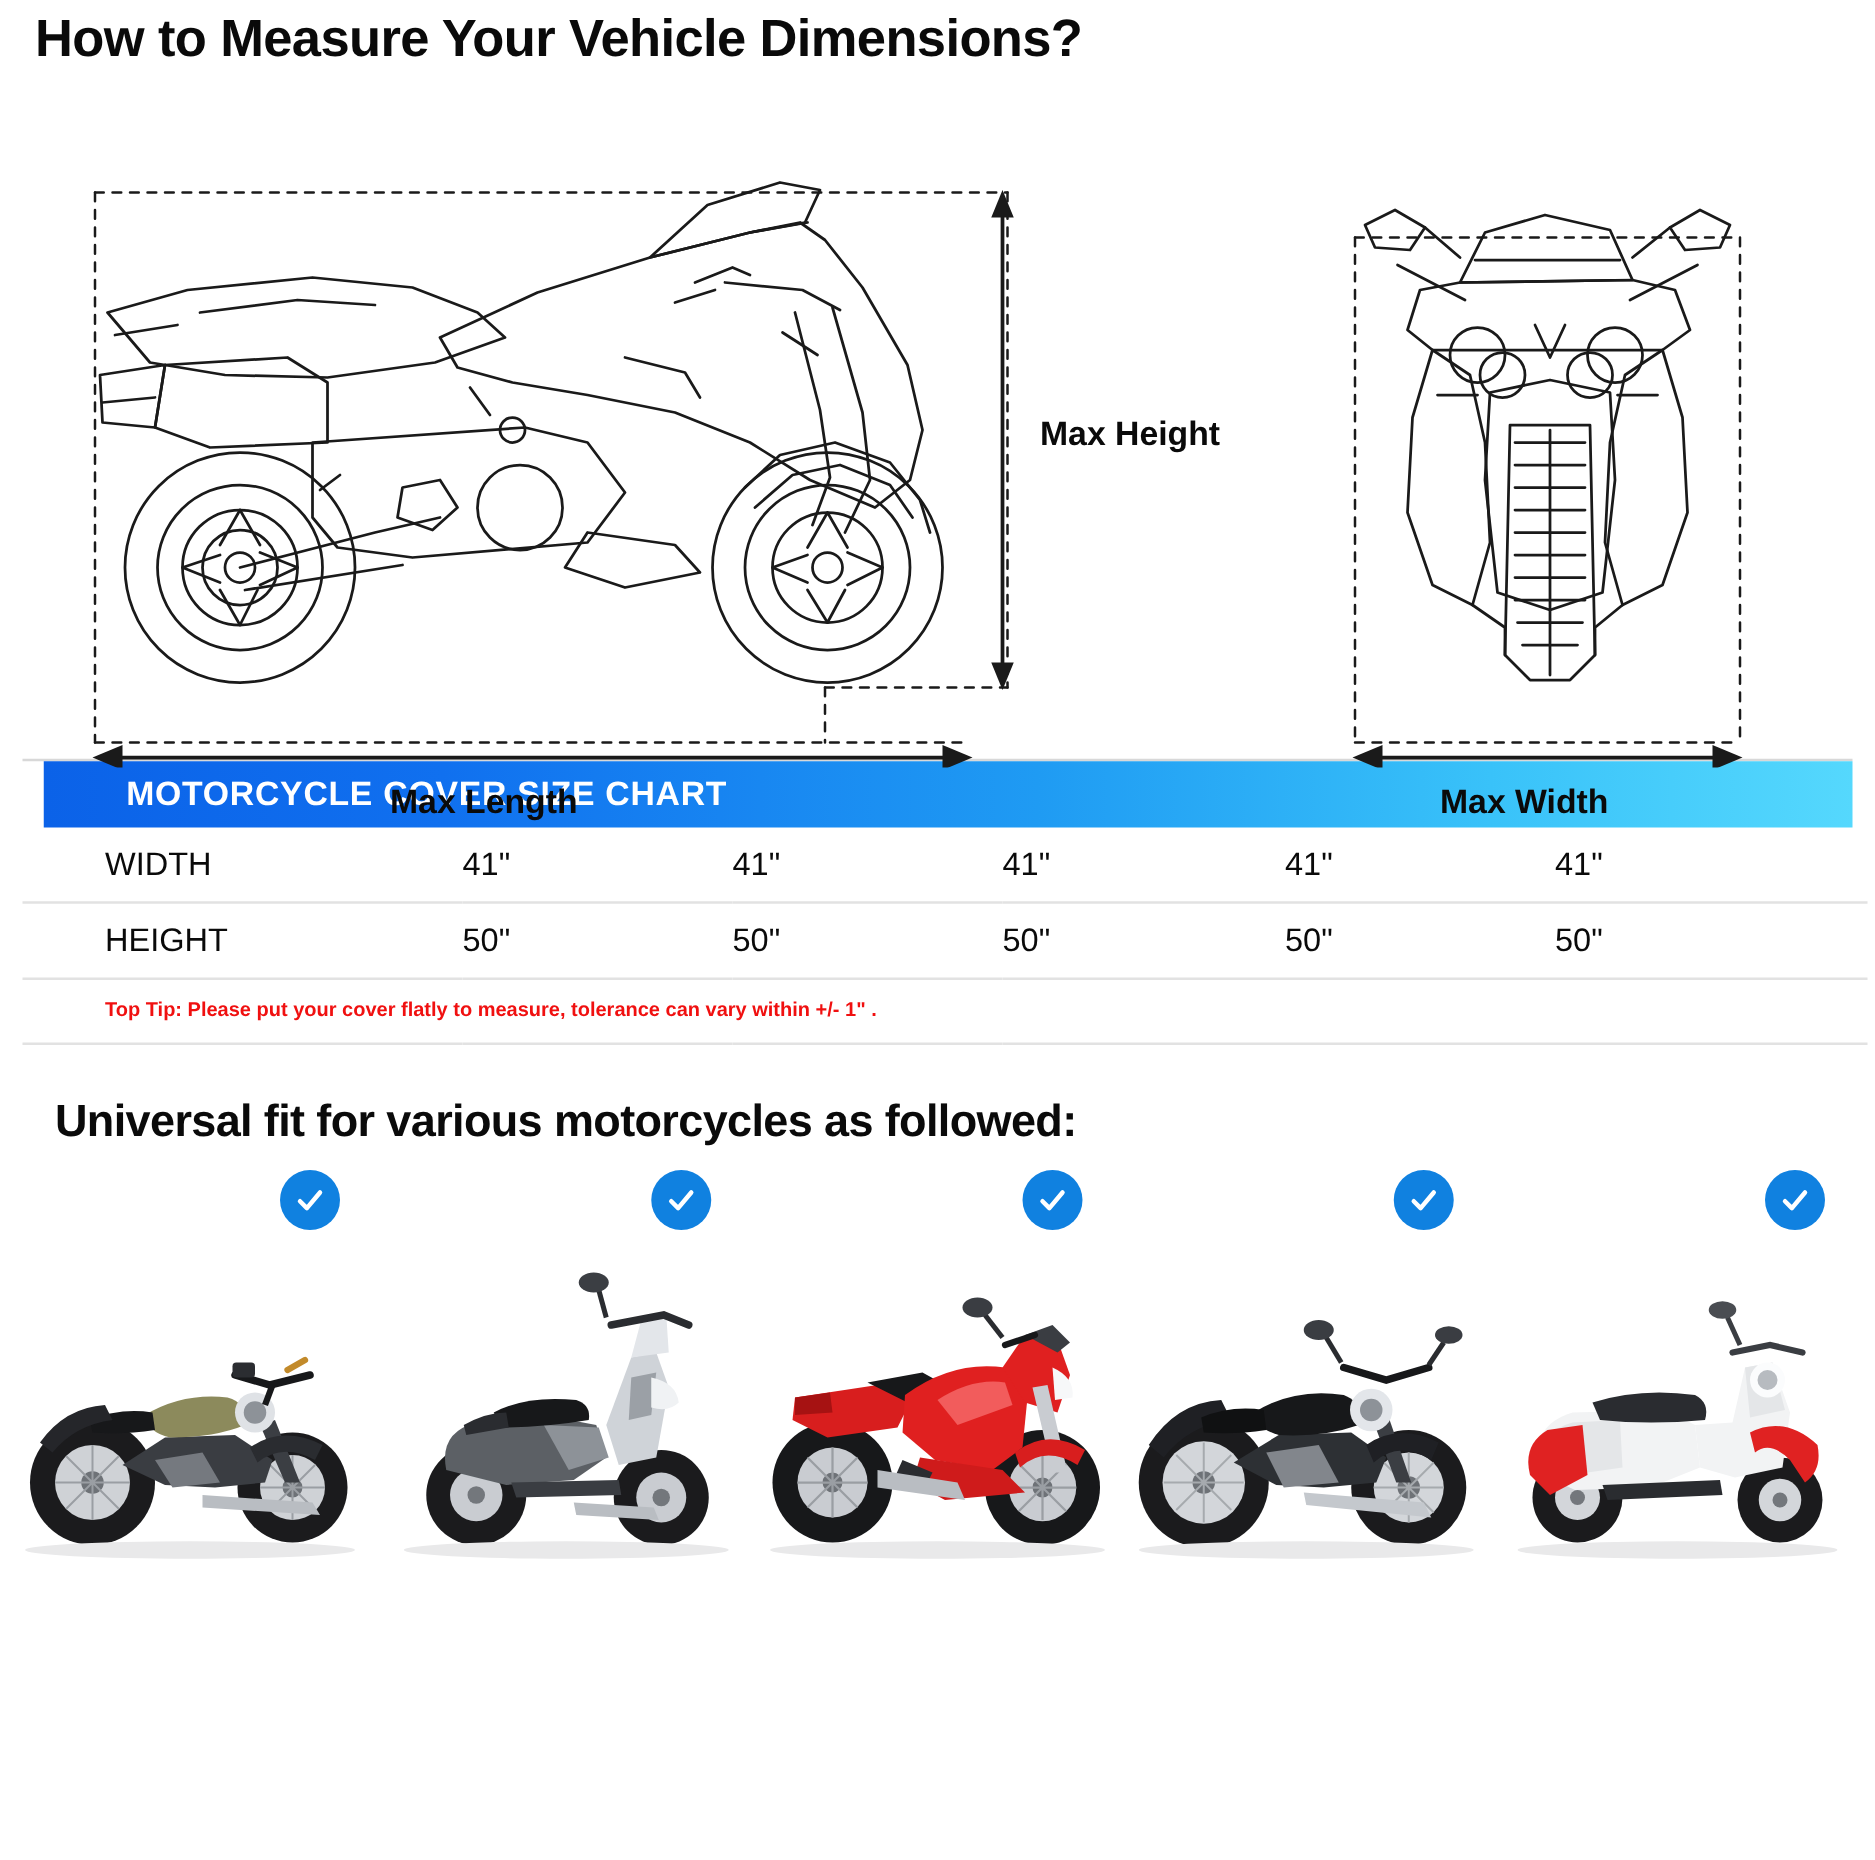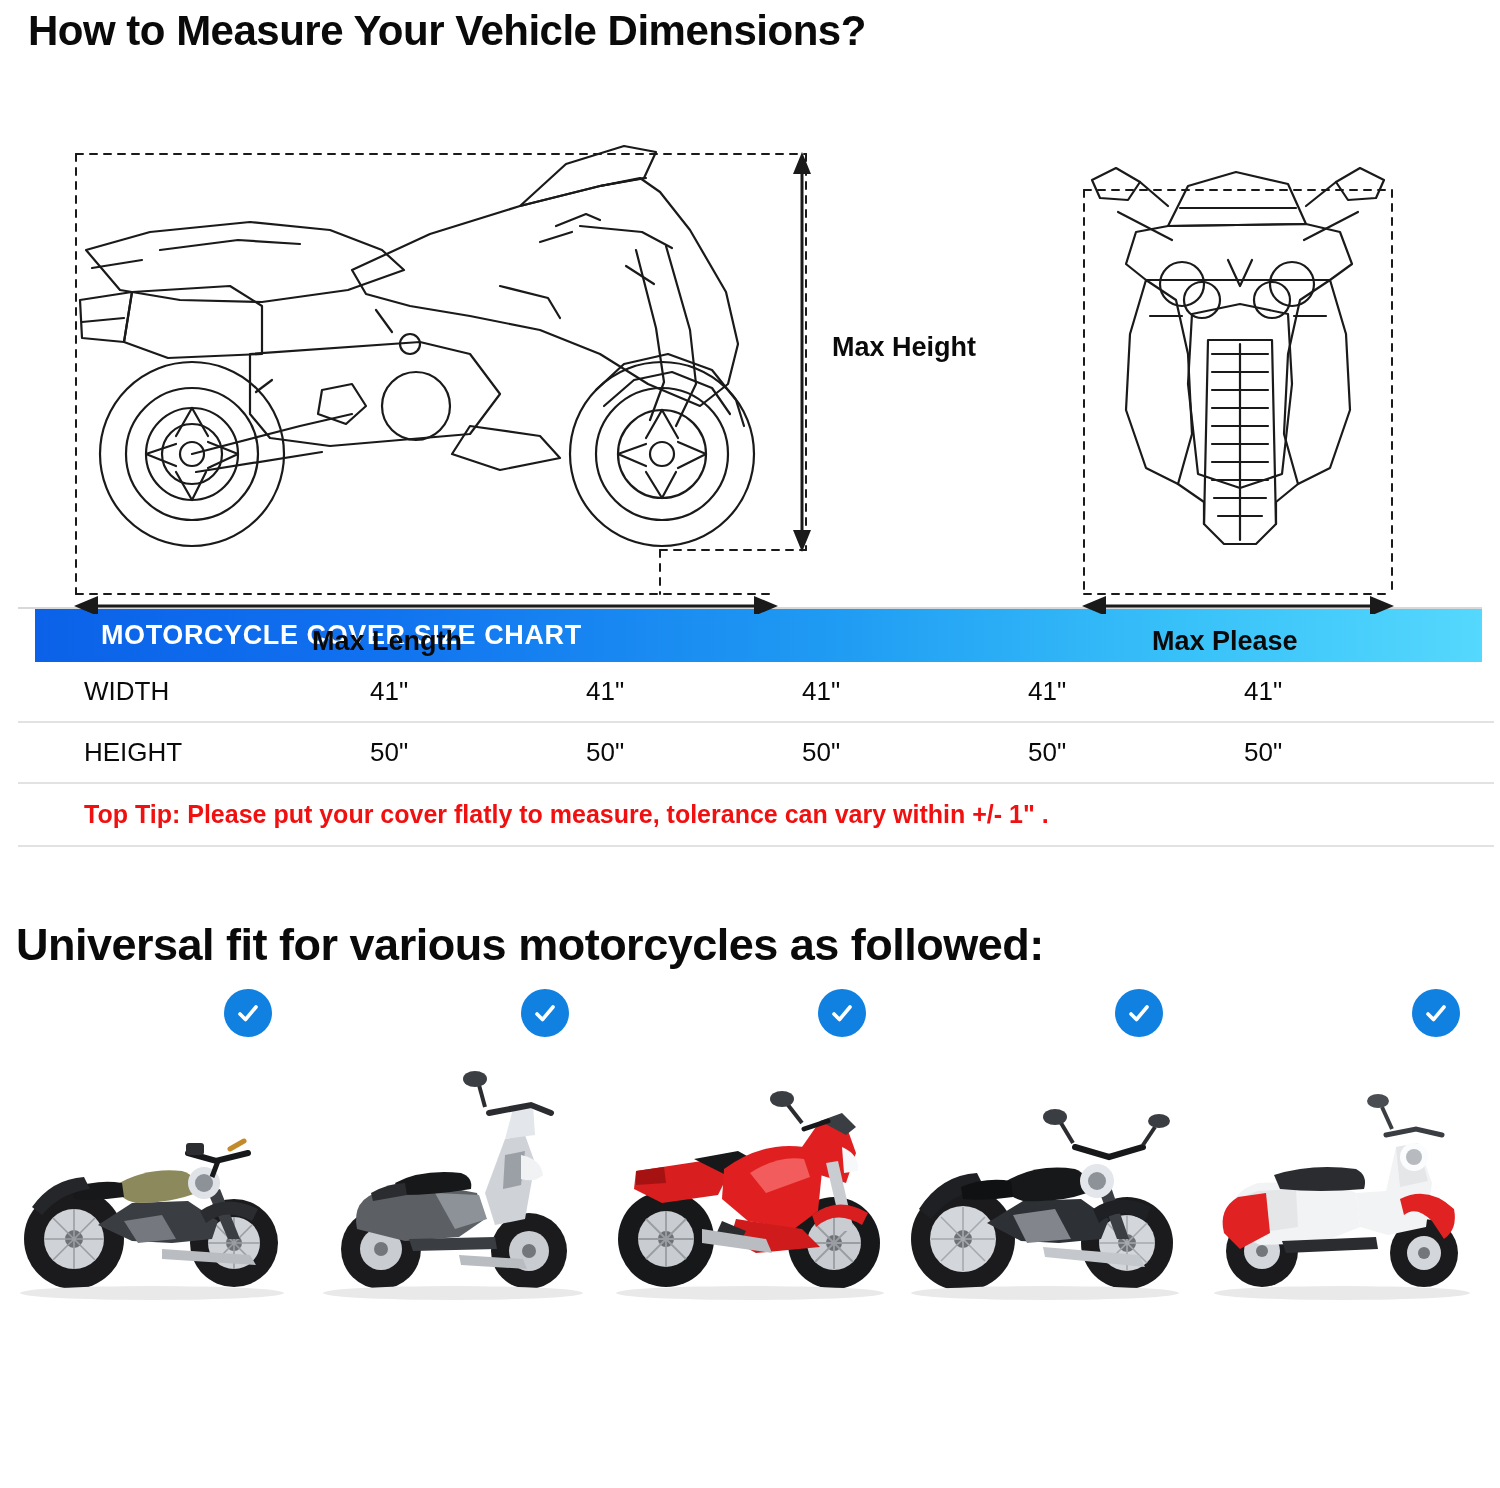--- a/index.html
+++ b/index.html
@@ -72,34 +72,33 @@
   }
   table.size-chart td.c0 { padding-left: 66px; width: 286px; }
   table.size-chart td.c1 { width: 216px; }
   table.size-chart td.c2 { width: 216px; }
   table.size-chart td.c3 { width: 226px; }
   table.size-chart td.c4 { width: 216px; }
   table.size-chart td.c5 { width: 250px; }
   table.size-chart tr.tip td {
     color: #f01010;
     font-weight: bold;
-    font-size: 25px;
+    font-size: 16px;
     padding-left: 66px;
     padding-top: 16px;
     padding-bottom: 16px;
     border-bottom: 2px solid #e2e2e2;
   }
 
   
   .h2 {
-    font-size: 45px;
+    font-size: 36px;
     font-weight: bold;
     letter-spacing: -0.5px;
-    padding: 40px 0 0 16px;
-    margin-top: 32px;
+    padding: 40px 0 0 44px;
   }
   .bikes-row {
     display: flex;
     align-items: flex-end;
     justify-content: space-between;
     padding: 18px 12px 0 12px;
     height: 330px;
     box-sizing: border-box;
   }
   .bike-cell {
@@ -264,21 +263,21 @@
       <g stroke="#1a1a1a" stroke-width="3">
         <path d="M1098 552 L1378 552"></path>
       </g>
       <path d="M1082 552 L1106 542 L1106 562 Z" fill="#1a1a1a" stroke="none"></path>
       <path d="M1394 552 L1370 542 L1370 562 Z" fill="#1a1a1a" stroke="none"></path>
     </g>
   </svg>
 
   <div class="dim-label lbl-max-height">Max Height</div>
   <div class="dim-label lbl-max-length">Max Length</div>
-  <div class="dim-label lbl-max-width">Max Please</div>
+  <div class="dim-label lbl-max-width">Max Width</div>
 </div>
 
 <div class="chart-wrap">
   <div class="chart-header">MOTORCYCLE COVER SIZE CHART</div>
   <table class="size-chart">
     <tbody>
       <tr>
         <td class="c0">WIDTH</td>
         <td class="c1">41"</td>
         <td class="c2">41"</td>

